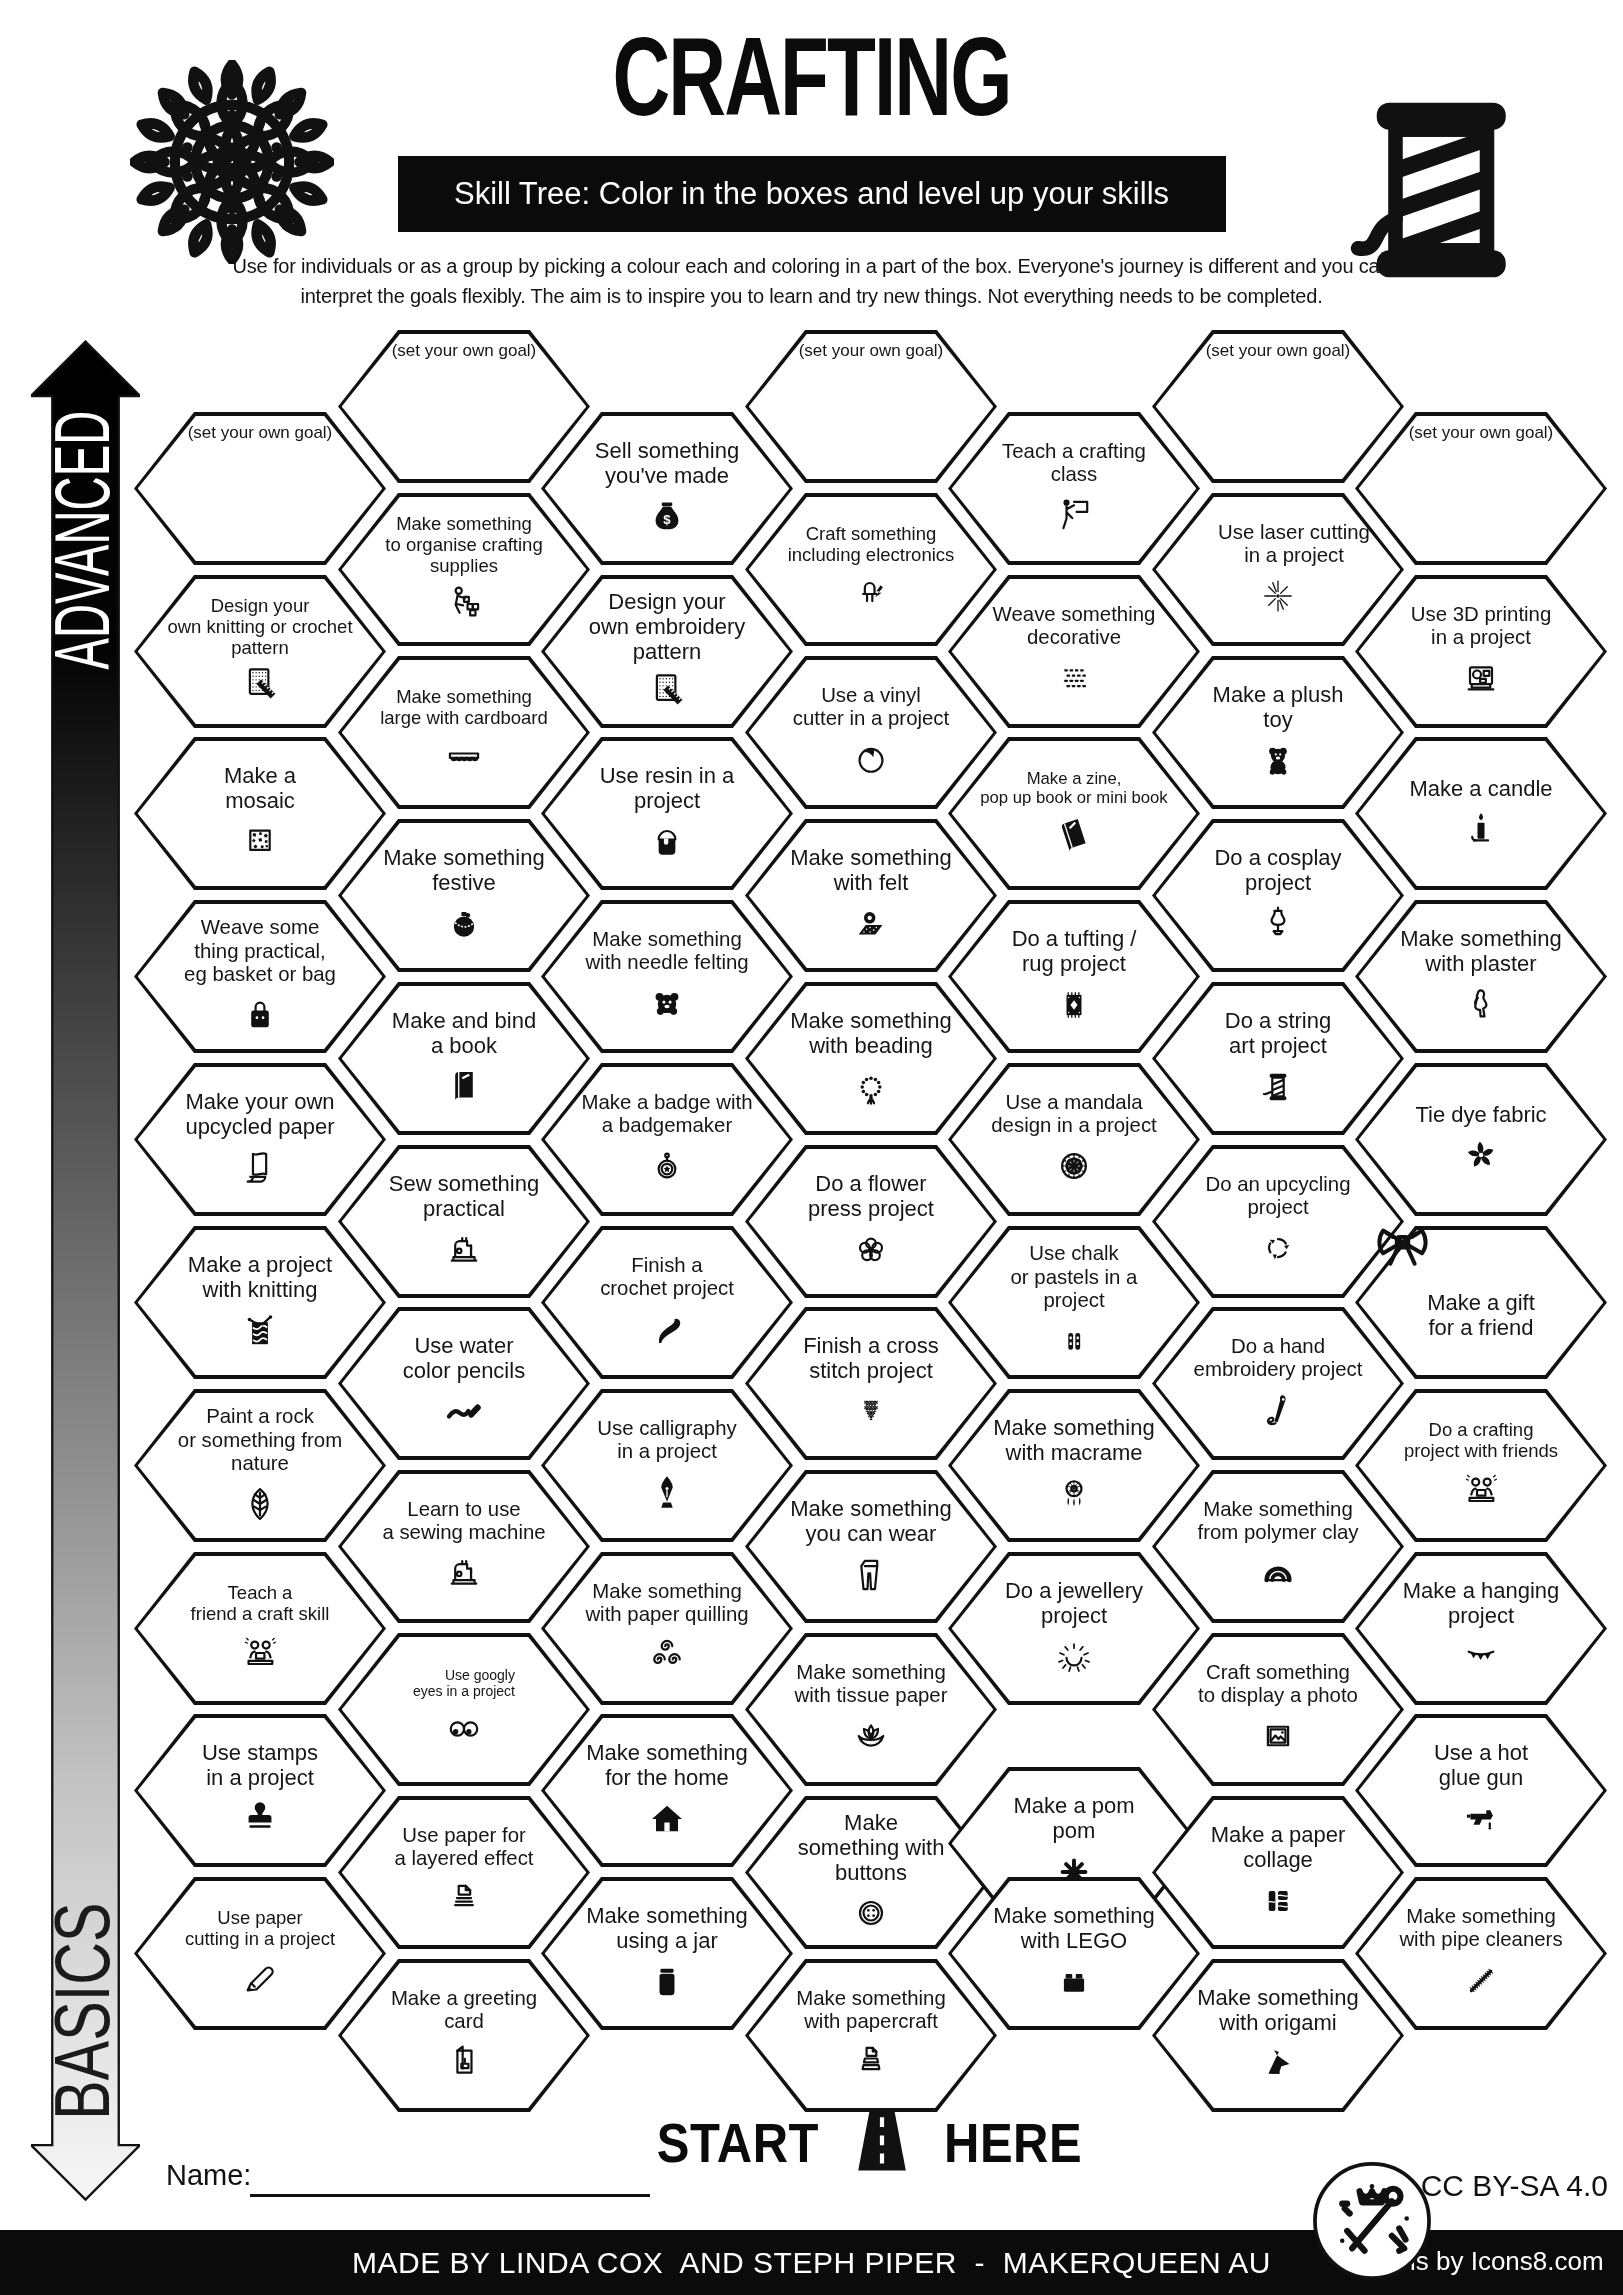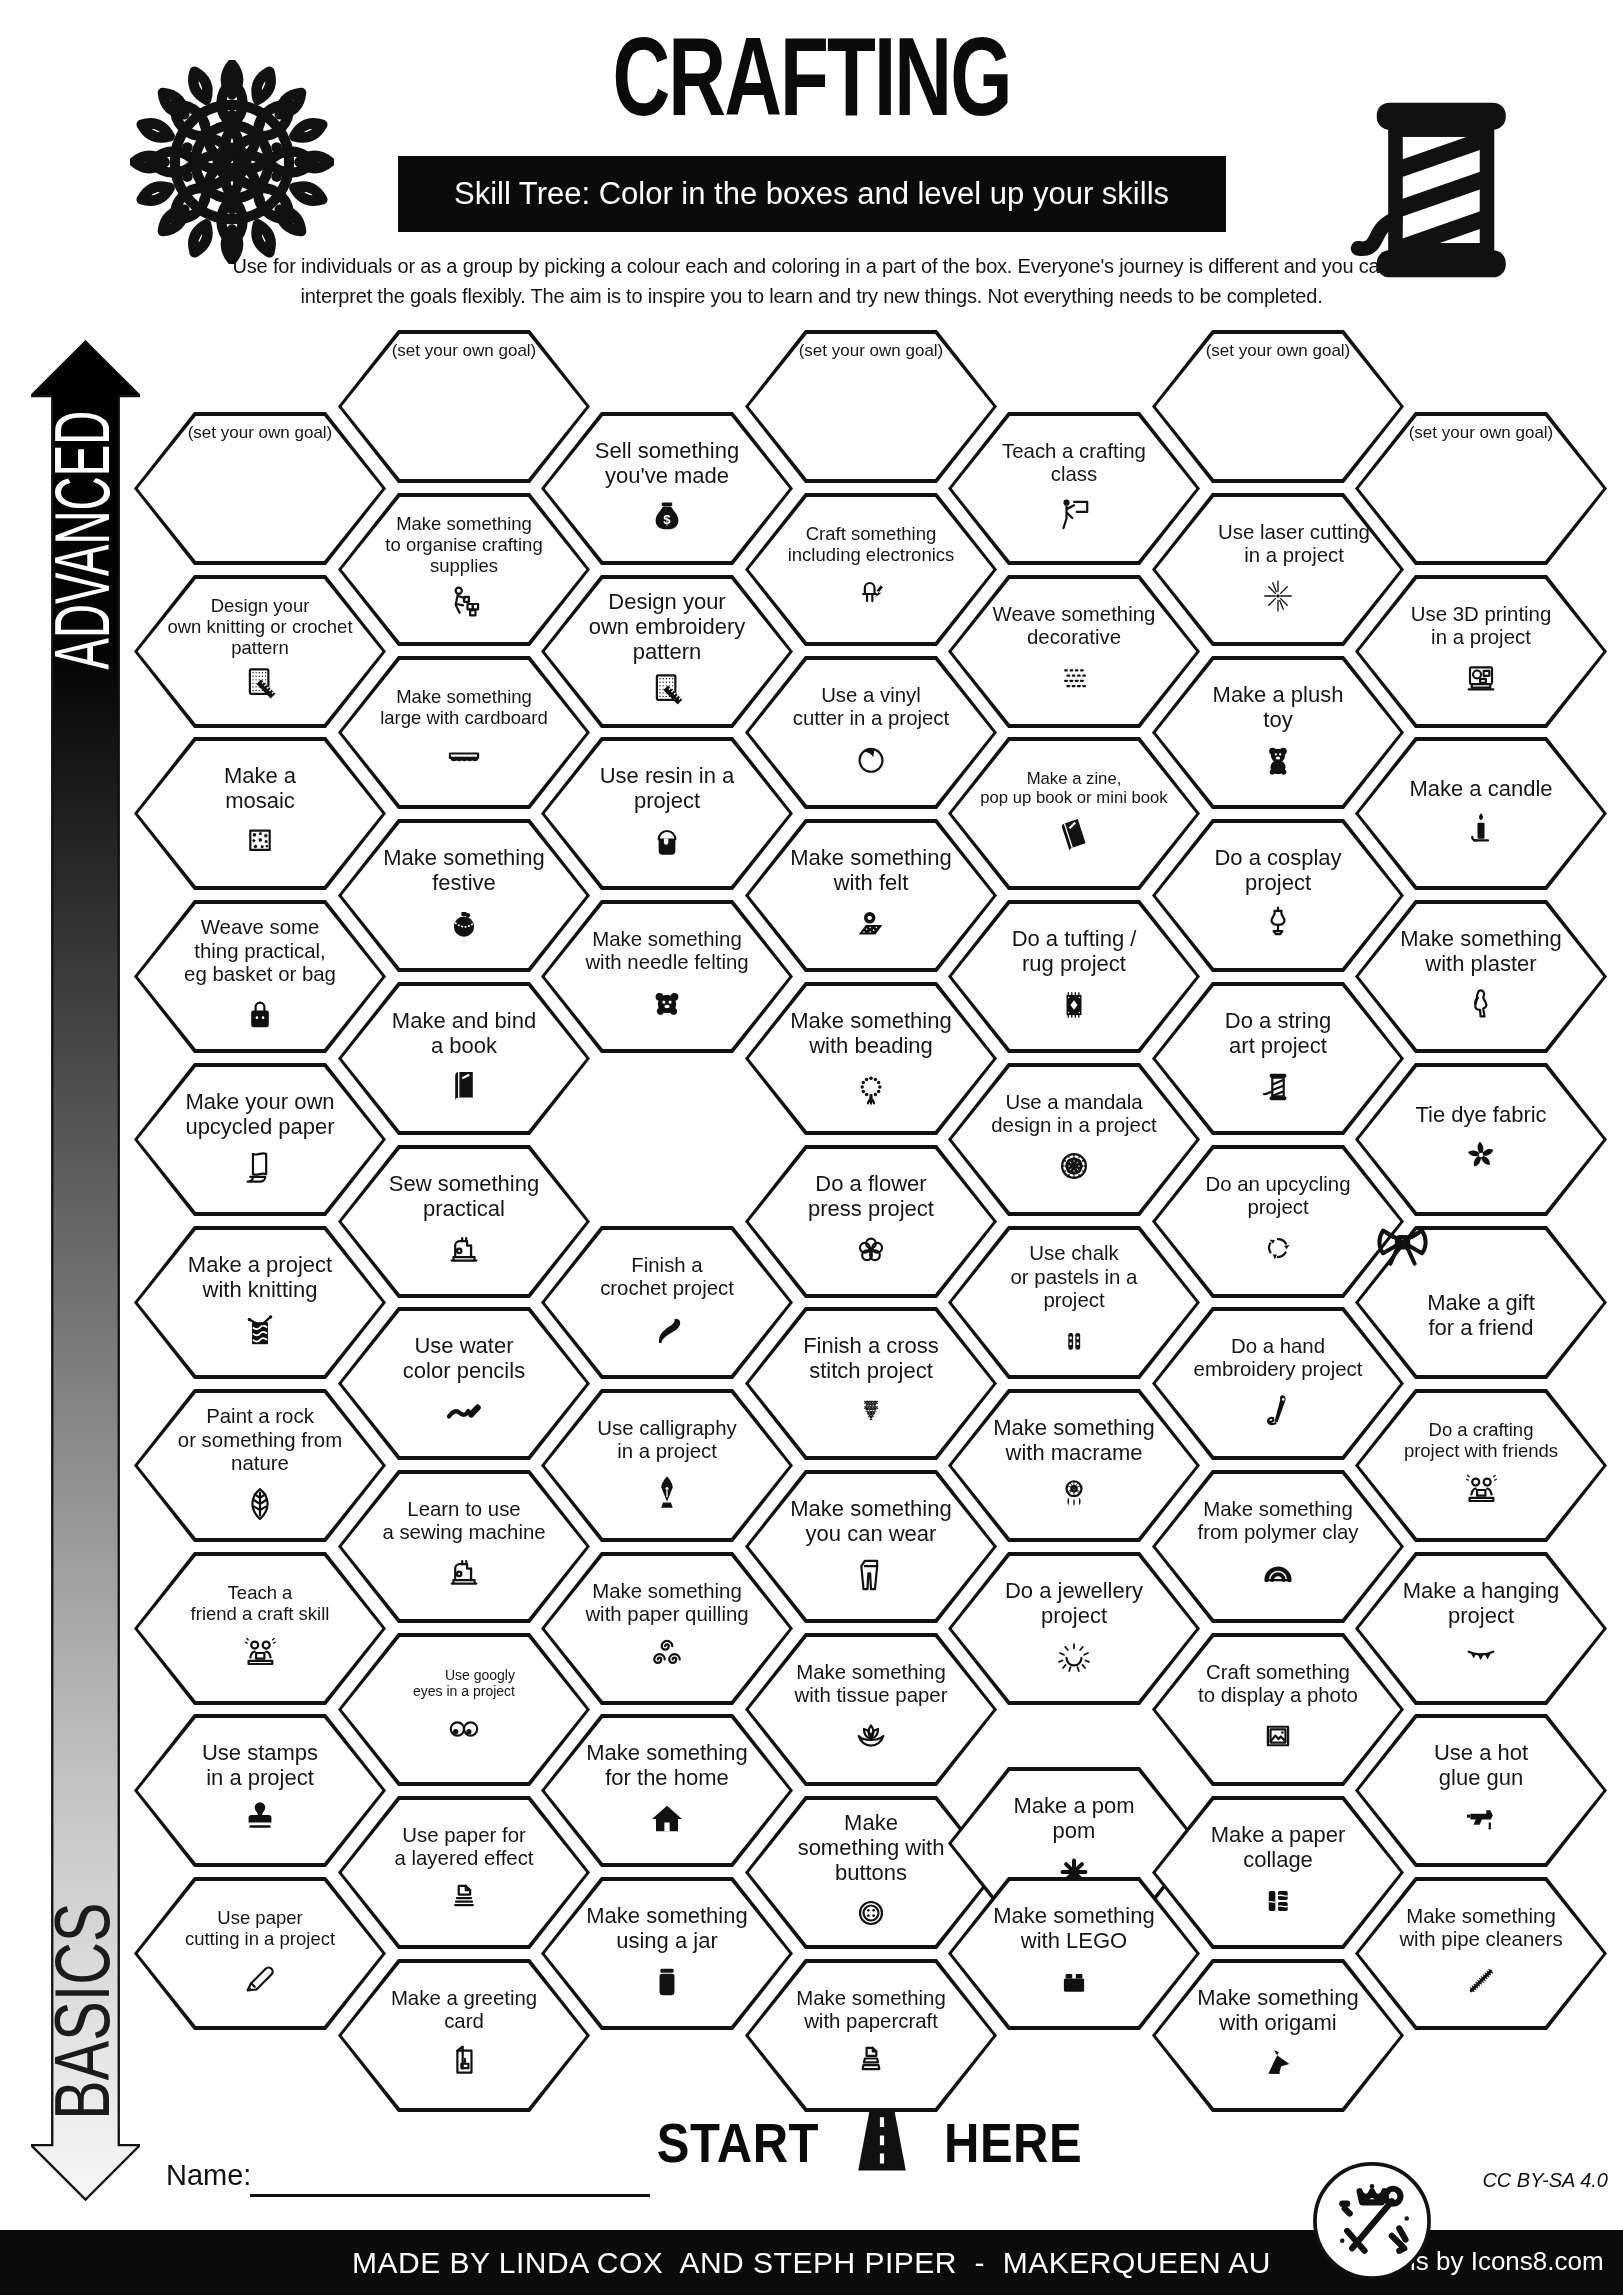--- a/index.html
+++ b/index.html
@@ -58,21 +58,21 @@
   
   #name-label{position:absolute;left:166px;top:2159px;font-size:29px;color:#111;}
   #name-input{position:absolute;left:250px;top:2159px;width:400px;height:35px;border-bottom:3.2px solid #111;}
   
   #footer-bar{
     position:absolute;left:0;top:2230px;width:1623px;height:66px;background:#0b0b0b;
     display:flex;align-items:center;justify-content:center;
   }
   #footer-credit{color:#fff;font-size:30px;letter-spacing:0.5px;white-space:pre;}
   #icons-credit{position:absolute;right:19.4px;top:2246px;color:#fff;font-size:26px;}
-  #license{position:absolute;right:15px;top:2169px;font-size:20px;color:#111;font-style:italic;}
+  #license{position:absolute;right:15px;top:2169px;font-size:30px;color:#111;}
   #mq-logo{position:absolute;left:1310px;top:2159px;width:124px;height:124px;z-index:5;line-height:0;}
 </style>
 </head>
 <body>
 
 <div id="page-title">CRAFTING</div>
 <div id="subtitle-bar">
   <span>Skill Tree:  Color in the boxes and level up your skills</span>
 </div>
 <div id="description">Use for individuals or as a group by picking a colour each and coloring in a part of the box.  Everyone's journey is different and you can
@@ -504,20 +504,33 @@
             <circle cx="33" cy="36" r="9" fill="#111" stroke="none"></circle>
             <circle cx="67" cy="36" r="9" fill="#111" stroke="none"></circle>
             <circle cx="35" cy="69" r="8" fill="#111" stroke="none"></circle>
             <circle cx="65" cy="69" r="8" fill="#111" stroke="none"></circle>
             <circle cx="43" cy="48" r="3.5" fill="#fff"></circle>
             <circle cx="57" cy="48" r="3.5" fill="#fff"></circle>
             <ellipse cx="50" cy="58" rx="6" ry="4" fill="#fff"></ellipse>
           </svg></div>
       </div>
     </div>
+    <div class="hex" style="left: 541px; top: 1063px;">
+      <div class="hex-in">
+        <div class="hx-label" style="font-size: 20.4px;">Make a badge with
+a badgemaker</div>
+        <div class="hx-icon"><svg viewBox="0 0 100 100">
+            <circle cx="50" cy="57" r="19" stroke="#111" stroke-width="5" fill="none" stroke-linecap="round" stroke-linejoin="round"></circle>
+            <circle cx="50" cy="57" r="12" stroke="#111" stroke-width="5" fill="none" stroke-linecap="round" stroke-linejoin="round"></circle>
+            <path d="M50 49l2.4 5 5.4.8-3.9 3.8 1 5.4-4.9-2.6-4.9 2.6 1-5.4-3.9-3.8 5.4-.8z" fill="#111" stroke="none"></path>
+            <path d="M50 38v-8" stroke="#111" stroke-width="5" fill="none" stroke-linecap="round" stroke-linejoin="round"></path>
+            <circle cx="50" cy="26" r="4" stroke="#111" stroke-width="5" fill="none" stroke-linecap="round" stroke-linejoin="round"></circle>
+          </svg></div>
+      </div>
+    </div>
     <div class="hex" style="left: 541px; top: 1226px;">
       <div class="hex-in">
         <div class="hx-label" style="font-size: 20.4px;">Finish a
 crochet project</div>
         <div class="hx-icon"><svg viewBox="0 0 100 100">
             <path d="M32 82C30 62 42 54 56 44c8-6 13-11 11-17a10 10 0 0 1 13 8c1 10-9 17-19 23-13 8-22 14-24 24z" fill="#111" stroke="none"></path>
           </svg></div>
       </div>
     </div>
     <div class="hex" style="left: 541px; top: 1389px;">

